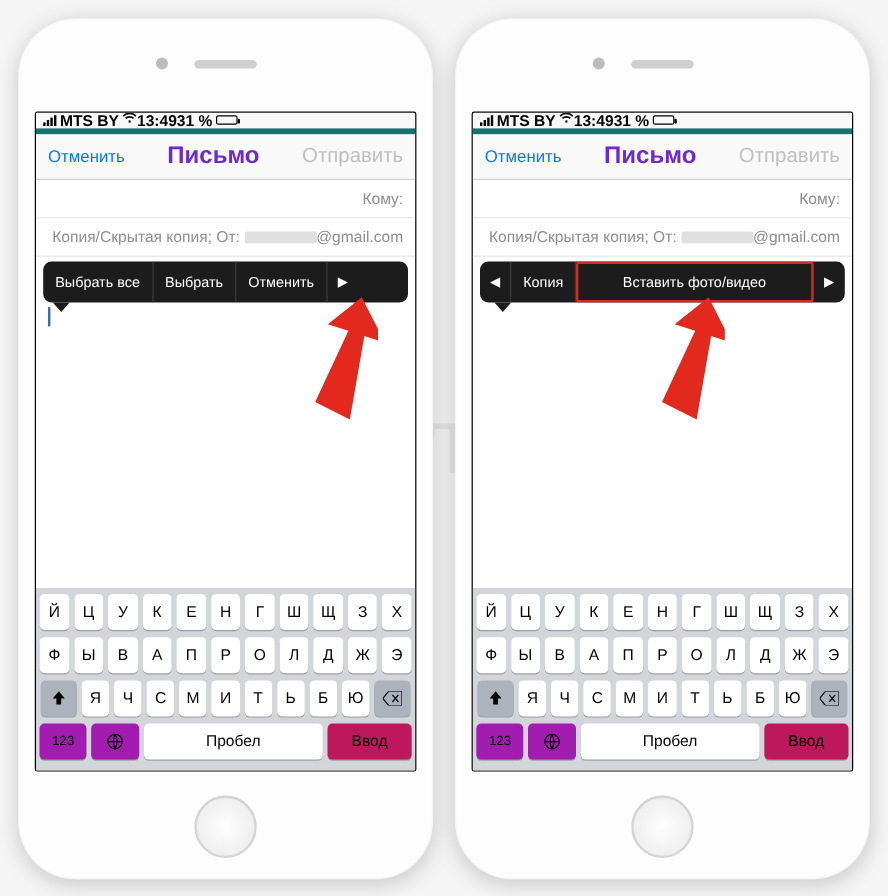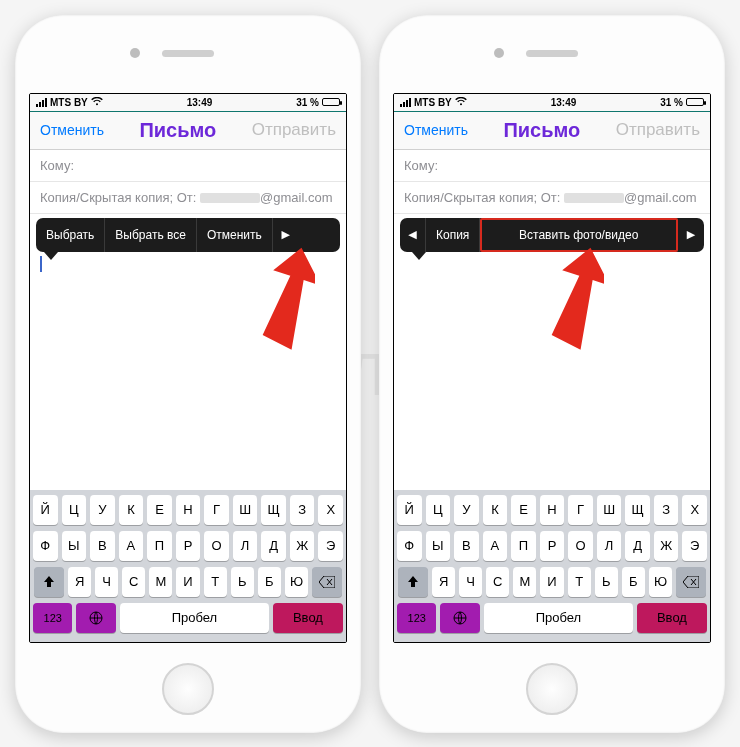--- a/index.html
+++ b/index.html
@@ -56,26 +56,26 @@
     overflow: hidden;
     display: flex;
     flex-direction: column;
   }
   
   .status-bar {
     height: 18px;
     background: #f8f8f8;
     display: flex;
     align-items: center;
-    justify-content: space-between;
+    justify-content: flex-start;
     padding: 0 6px;
-    font-size: 10px;
+    font-size: 13px;
     font-weight: 600;
     color: #000;
-    border-bottom: 1px solid #0f766e;
+    border-bottom: 5px solid #0f766e;
   }
   .sb-left, .sb-right { display:flex; align-items:center; gap:3px; }
   .signal { display:flex; gap:1px; align-items:flex-end; }
   .signal span { width:2px; background:#000; }
   .signal span:nth-child(1){height:3px}
   .signal span:nth-child(2){height:5px}
   .signal span:nth-child(3){height:7px}
   .signal span:nth-child(4){height:9px}
   .wifi-icon { font-size:10px; line-height:1; }
   .batt { display:inline-block; width:18px; height:8px; border:1px solid #000; border-radius:2px; position:relative; }
@@ -95,20 +95,21 @@
   .nav-title { font-weight:600; font-size:20px; color:#6d28d9; }
   .nav-right { color:#bfbfbf; font-size:17px; }
   
   .field {
     padding: 8px 10px;
     font-size: 13px;
     color:#8e8e93;
     border-bottom: 1px solid #e6e6e6;
     white-space: nowrap;
     overflow:hidden;
+    text-align:right;
   }
   .field .redact {
     display:inline-block; width:60px; height:10px;
     background:#e0e0e0; border-radius:2px; vertical-align:middle;
   }
   .compose-body {
     flex:1;
     position:relative;
     padding: 40px 10px 10px 10px;
   }
@@ -234,22 +235,22 @@
     <div class="field">
       <span>Кому:</span>
     </div>
     <div class="field">
       <span>Копия/Скрытая копия; От:</span>
       <span class="redact"></span><span>@gmail.com</span>
     </div>
 
     <div class="compose-body">
       <div class="ctx-menu">
+        <div class="ctx-item">Выбрать все</div>
         <div class="ctx-item">Выбрать</div>
-        <div class="ctx-item">Выбрать все</div>
         <div class="ctx-item">Отменить</div>
         <div class="ctx-item ctx-arrow">▶</div>
       </div>
       <div class="ctx-tail"></div>
       <span class="cursor"></span>
 
       <div class="red-arrow" style="top:28px; left:205px;">
         <svg viewBox="0 0 80 110">
           <polygon points="50,0 80,30 62,30 72,100 40,95 48,30 30,30" fill="#e3291d" transform="rotate(18 40 55)"></polygon>
         </svg>

